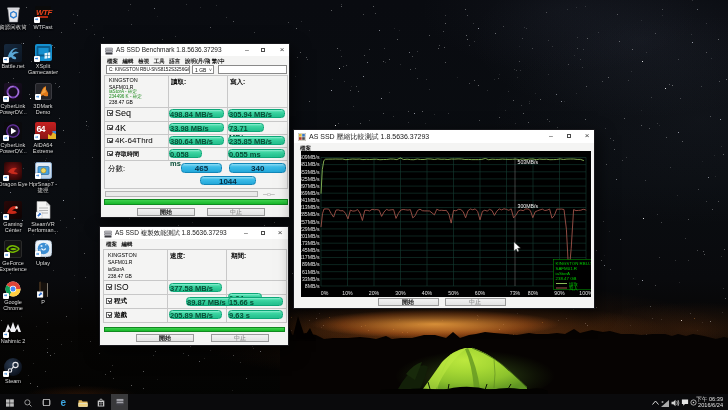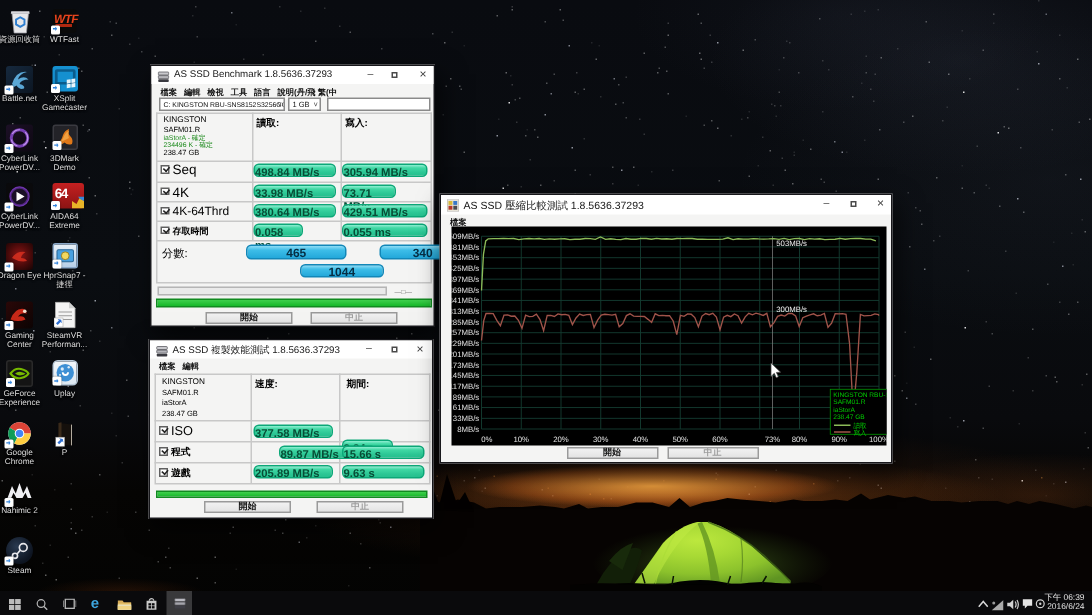--- a/index.html
+++ b/index.html
@@ -247,25 +247,25 @@
 <div class="cb" style="left:6px;top:93.5px;"></div>
       <div class="lab" style="left:14px;top:92px;font-size:8px;">4K-64Thrd</div>
 <div class="cb" style="left:6px;top:106.5px;"></div>
       <div class="lab" style="left:14px;top:106px;font-size:6px;font-weight:bold;">存取時間</div>
 <div class="lab" style="left:7px;top:120px;font-size:7.5px;font-weight:normal;">分數:</div>
 <div class="gbtn" style="left:68px;top:64.5px;width:54.5px;height:9px;font-size:7.5px;line-height:9px;">498.84 MB/s</div>
 <div class="gbtn" style="left:127px;top:64.5px;width:57px;height:9px;font-size:7.5px;line-height:9px;">305.94 MB/s</div>
 <div class="gbtn" style="left:68px;top:79px;width:54.5px;height:9px;font-size:7.5px;line-height:9px;">33.98 MB/s</div>
 <div class="gbtn" style="left:127px;top:79px;width:36px;height:9px;font-size:7.5px;line-height:9px;">73.71 MB/s</div>
 <div class="gbtn" style="left:68px;top:92px;width:54.5px;height:9px;font-size:7.5px;line-height:9px;">380.64 MB/s</div>
-<div class="gbtn" style="left:127px;top:92px;width:57px;height:9px;font-size:7.5px;line-height:9px;">429.51 MB/s</div>
+<div class="gbtn" style="left:127px;top:92px;width:57px;height:9px;font-size:7.5px;line-height:9px;">235.85 MB/s</div>
 <div class="gbtn" style="left:68px;top:104.5px;width:33px;height:9px;font-size:7.5px;line-height:9px;">0.058 ms</div>
 <div class="gbtn" style="left:127px;top:104.5px;width:57px;height:9px;font-size:7.5px;line-height:9px;">0.055 ms</div>
-<div class="bbtn" style="left:63px;top:118.7px;width:67px;height:10px;font-size:8px;line-height:10px;">465</div>
-<div class="bbtn" style="left:128.3px;top:118.7px;width:57px;height:10px;font-size:8px;line-height:10px;margin-left:24px;">340</div>
+<div class="bbtn" style="left:80px;top:118.7px;width:41px;height:10px;font-size:8px;line-height:10px;">465</div>
+<div class="bbtn" style="left:128.3px;top:118.7px;width:57px;height:10px;font-size:8px;line-height:10px;">340</div>
 <div class="bbtn" style="left:98.6px;top:131.5px;width:56.5px;height:9.5px;font-size:8px;line-height:9.5px;">1044</div>
 <div class="abs" style="left:4px;top:147px;width:153px;height:6px;background:#eaeaea;border:1px solid #b5b5b5;"></div>
 <div class="abs" style="left:162px;top:147.5px;width:24px;font-size:4.5px;color:#777;">—□—</div>
 <div class="abs" style="left:3px;top:155px;width:184px;height:5.5px;background:linear-gradient(180deg,#3fd04d,#17b82a);border:1px solid #118a20;"></div>
 <div class="pushb" style="left:36px;top:164px;width:58px;height:8px;line-height:7px;">開始</div>
 <div class="pushb" style="left:106px;top:164px;width:58px;height:8px;line-height:7px;color:#9d9d9d;">中止</div>
 </div>
 <div class="win" style="left:99px;top:226px;width:190px;height:120px;">
 <div class="tbar"></div>
       <svg style="position:absolute;left:4px;top:2.5px" width="8" height="8" viewBox="0 0 8 8">

